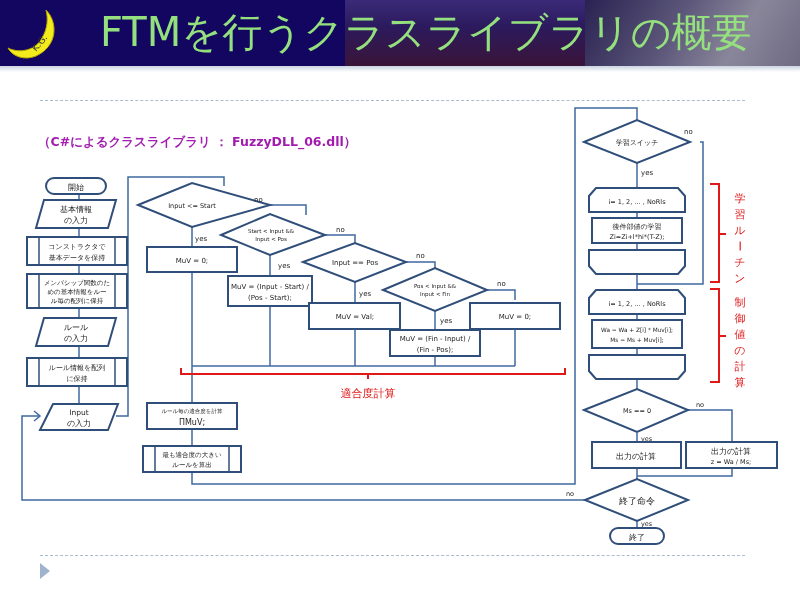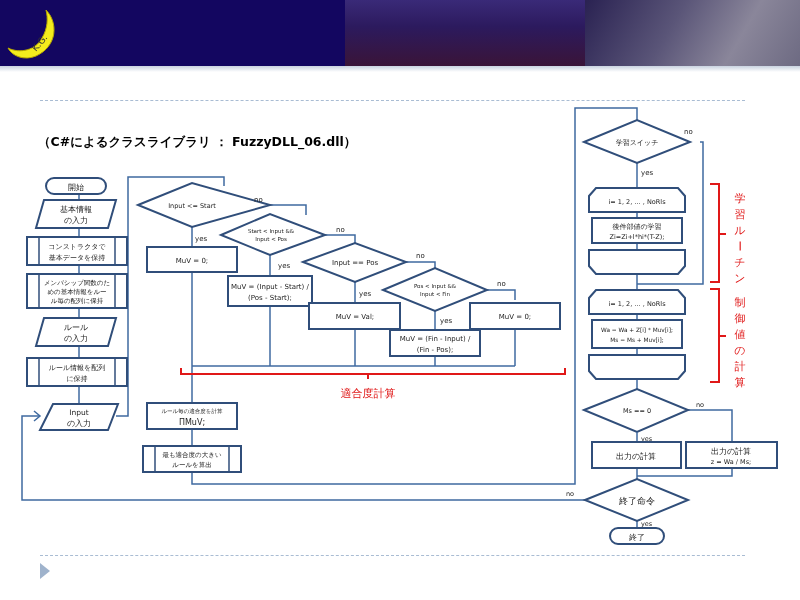--- a/index.html
+++ b/index.html
@@ -11,21 +11,21 @@
   .header .mid-band { position:absolute; left:345px; top:0; width:240px; height:66px;
     background: linear-gradient(180deg, #3a2a78 0%, #2c1a5e 40%, #3a1438 100%); }
   .header .rock-band { position:absolute; left:585px; top:0; width:215px; height:66px;
     background: linear-gradient(120deg, #2a2252 0%, #5a5578 40%, #8a869a 70%, #6d6a82 100%); }
   .logo { position:absolute; left:6px; top:6px; width:56px; height:56px; }
   .title { position:absolute; left:100px; top:6px; font-size:40px; line-height:52px; color:#94e07e;
     font-family:"DejaVu Sans", sans-serif; letter-spacing:0px; white-space:nowrap; }
   .header-shadow { position:absolute; left:0; top:66px; width:800px; height:6px;
     background: linear-gradient(180deg, #c9d3e0 0%, #ffffff 100%); }
   .dots { position:absolute; left:40px; width:705px; height:0; border-top:1px dashed #a9bcd3; }
-  .subtitle { position:absolute; left:38px; top:134px; font-size:12.5px; font-weight:bold; color:#000000;
+  .subtitle { position:absolute; left:38px; top:134px; font-size:12.5px; font-weight:bold; color:#a21caf;
     font-family:"DejaVu Sans", sans-serif; white-space:nowrap; }
   .bullet { position:absolute; left:40px; top:563px; width:0; height:0;
     border-top:8px solid transparent; border-bottom:8px solid transparent; border-left:10px solid #9fb3cc; }
   svg.chart { position:absolute; left:0; top:0; }
   svg text { font-family:"DejaVu Sans", sans-serif; fill:#222; }
   .shape { fill:#ffffff; stroke:#304e7a; stroke-width:2; }
   .flow { fill:none; stroke:#3f6aa0; stroke-width:1.5; }
   .red-bracket { fill:none; stroke:#e01818; stroke-width:2; }
   .redtxt { fill:#e01818 !important; }
 </style>
@@ -33,20 +33,21 @@
 <body>
 
 <div class="header">
   <div class="dark-band"></div>
   <div class="mid-band"></div>
   <div class="rock-band"></div>
   <svg class="logo" viewBox="0 0 56 56">
     <path d="M40 4 C52 16 52 40 30 50 C18 55 6 50 2 42 C14 48 30 44 36 32 C42 22 42 12 40 4 Z" fill="#f3ec1d" stroke="#b8a800" stroke-width="1"></path>
     <text x="30" y="46" font-size="9" transform="rotate(-50 30 46)" style="fill:#333;">K.G.</text>
   </svg>
+  <div class="title">FTMを行うクラスライブラリの概要</div>
 </div>
 <div class="header-shadow"></div>
 
 <div class="dots" style="top:100px;"></div>
 <div class="dots" style="top:555px;"></div>
 <div class="bullet"></div>
 
 <div class="subtitle">（C#によるクラスライブラリ ： FuzzyDLL_06.dll）</div>
 
 <svg class="chart" width="800" height="600">

